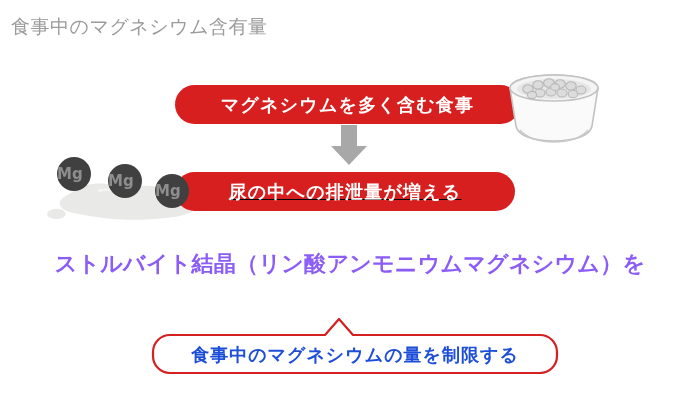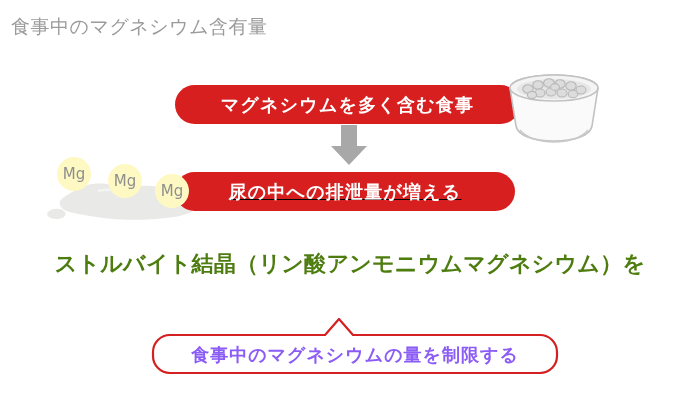--- a/index.html
+++ b/index.html
@@ -92,41 +92,41 @@
     top: 178px;
     width: 165px;
     height: 46px;
     z-index: 2;
   }
 
   
   .mg-circle {
     position: absolute;
     border-radius: 50%;
-    background: #fef9c3;
+    background: #404040;
     display: flex;
     align-items: center;
-    justify-content: center;
+    justify-content: flex-start;
     color: #8e8e8e;
     font-size: 15px;
-    font-weight: normal;
+    font-weight: bold;
     z-index: 5;
   }
   #mg-1 { left: 57px;  top: 157px; width: 34px; height: 34px; }
   #mg-2 { left: 108px; top: 164px; width: 34px; height: 34px; }
   #mg-3 { left: 155px; top: 174px; width: 34px; height: 34px; }
 
   
   .warning-text {
     position: absolute;
     left: 0;
     top: 248px;
     width: 700px;
     text-align: center;
-    color: #4d7c0f;
+    color: #8b5cf6;
     font-size: 22px;
     font-weight: bold;
     line-height: 31px;
     letter-spacing: 0.3px;
   }
   .warning-line {
     display: block;
     white-space: nowrap;
   }
 
@@ -147,21 +147,21 @@
     position: absolute;
     left: 0;
     top: 0;
     width: 430px;
     height: 60px;
     display: flex;
     align-items: center;
     justify-content: center;
     padding-top: 14px;
     box-sizing: border-box;
-    color: #8b5cf6;
+    color: #1d4ed8;
     font-size: 18px;
     font-weight: bold;
     letter-spacing: 1px;
     white-space: nowrap;
   }
 </style>
 </head>
 <body>
 
 <div id="canvas">

